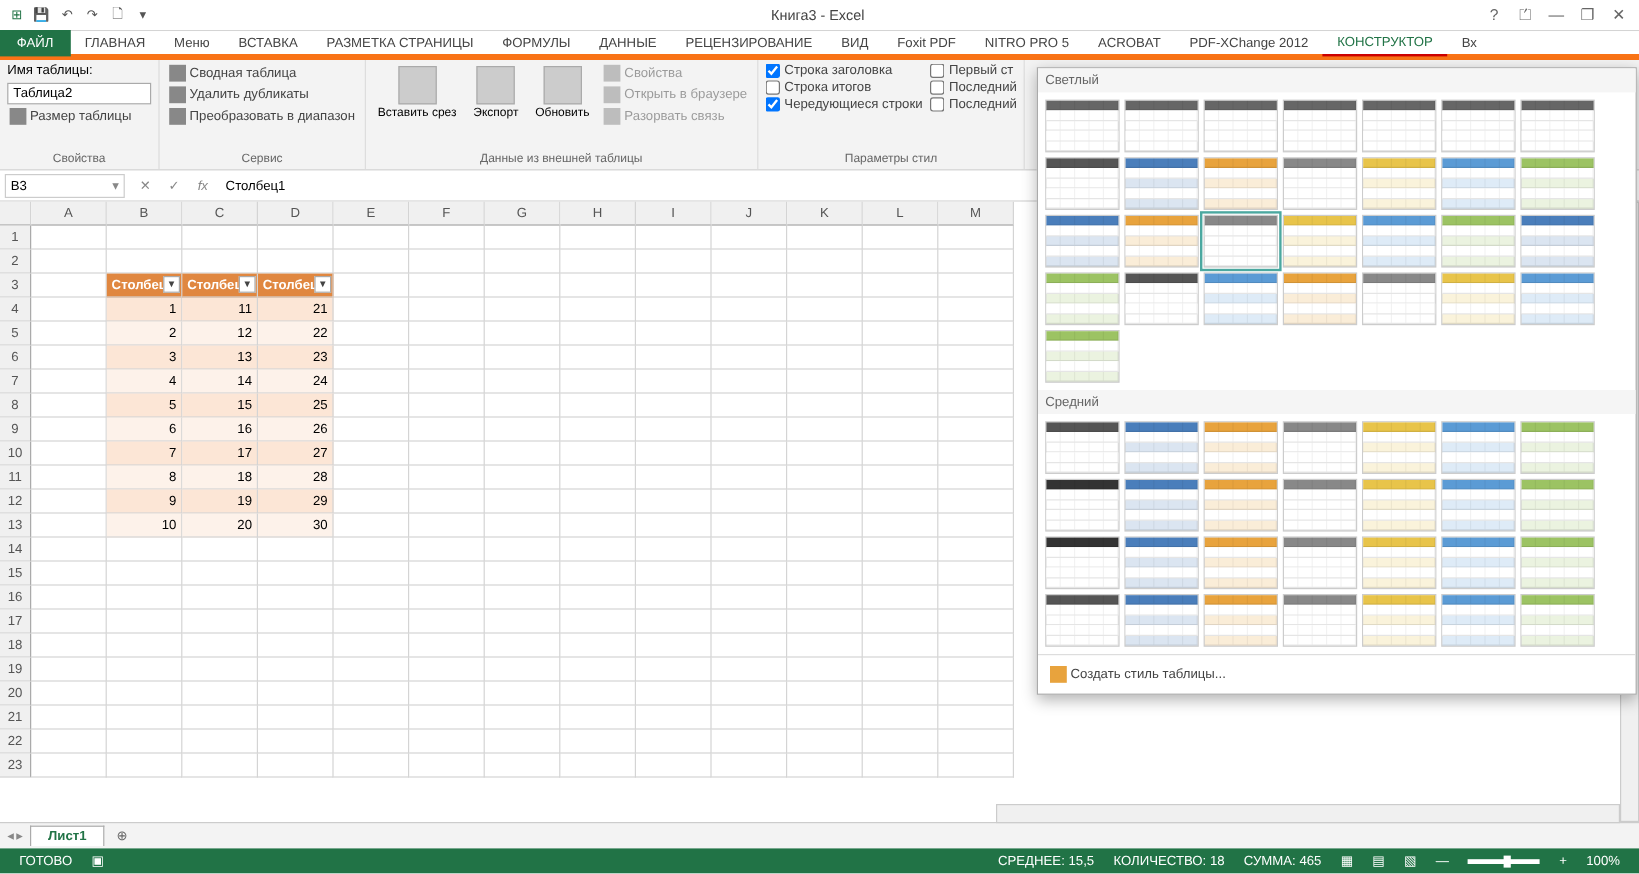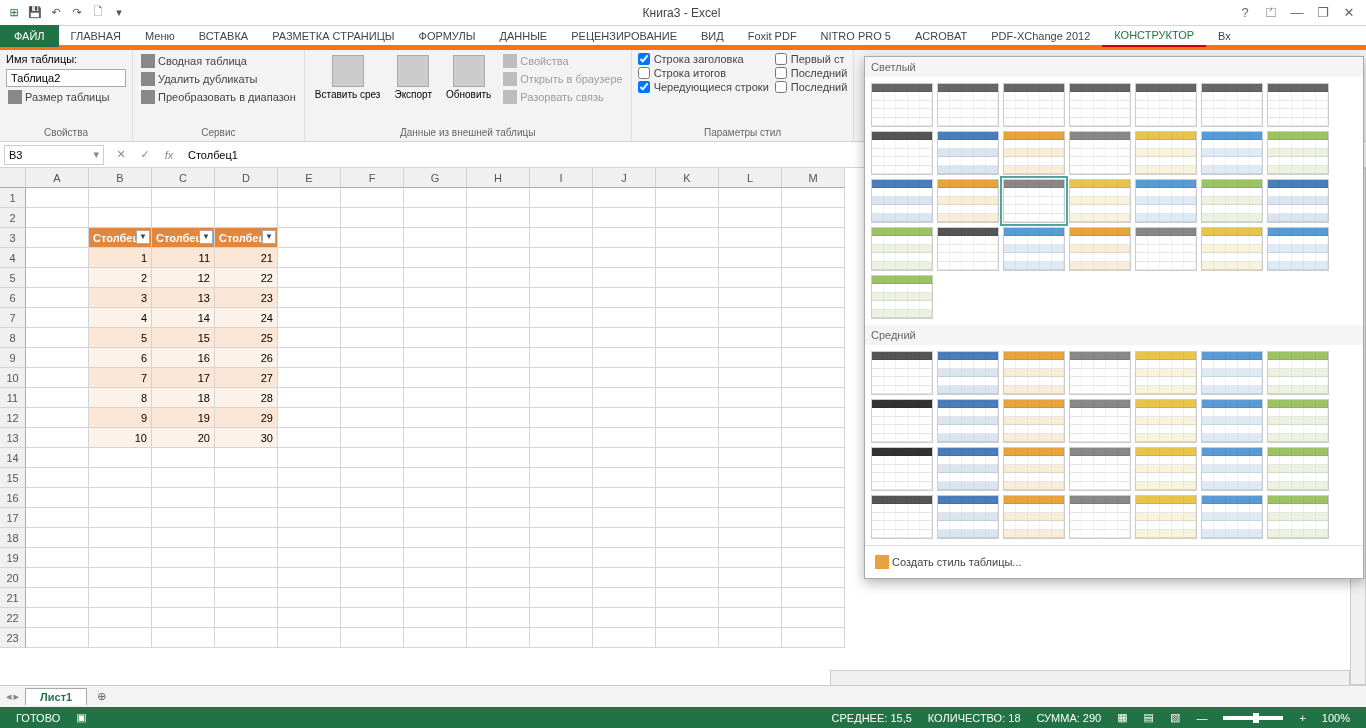--- a/index.html
+++ b/index.html
@@ -2735,21 +2735,21 @@
   <div class="stab-add">⊕</div>
   <div class="scroll-h"></div>
 </div>
 
 <div class="statusbar">
   <span class="itm">ГОТОВО</span>
   <span class="itm">▣</span>
   <span class="sp"></span>
   <span class="itm">СРЕДНЕЕ: 15,5</span>
   <span class="itm">КОЛИЧЕСТВО: 18</span>
-  <span class="itm">СУММА: 290</span>
+  <span class="itm">СУММА: 465</span>
   <span class="itm">▦</span>
   <span class="itm">▤</span>
   <span class="itm">▧</span>
   <span class="itm">—</span>
   <span class="itm" style="width:60px;height:4px;background:#fff;display:inline-block;position:relative">
       <span style="position:absolute;left:50%;top:-3px;width:6px;height:10px;background:#fff"></span>
     </span>
   <span class="itm">+</span>
   <span class="itm">100%</span>
 </div>

